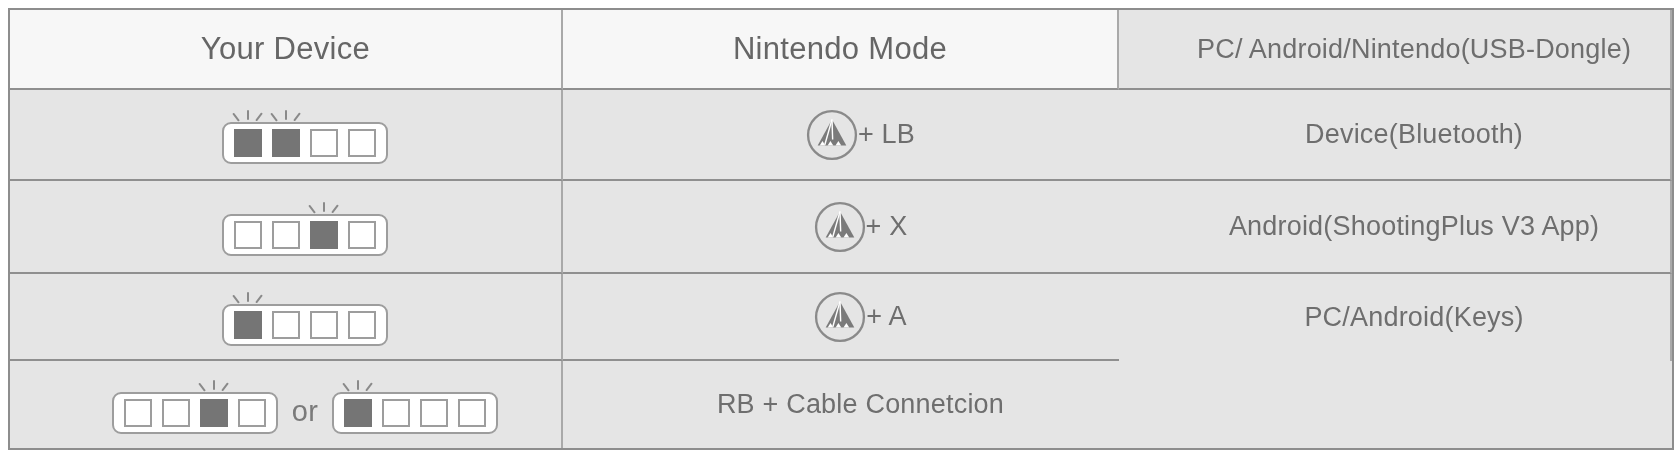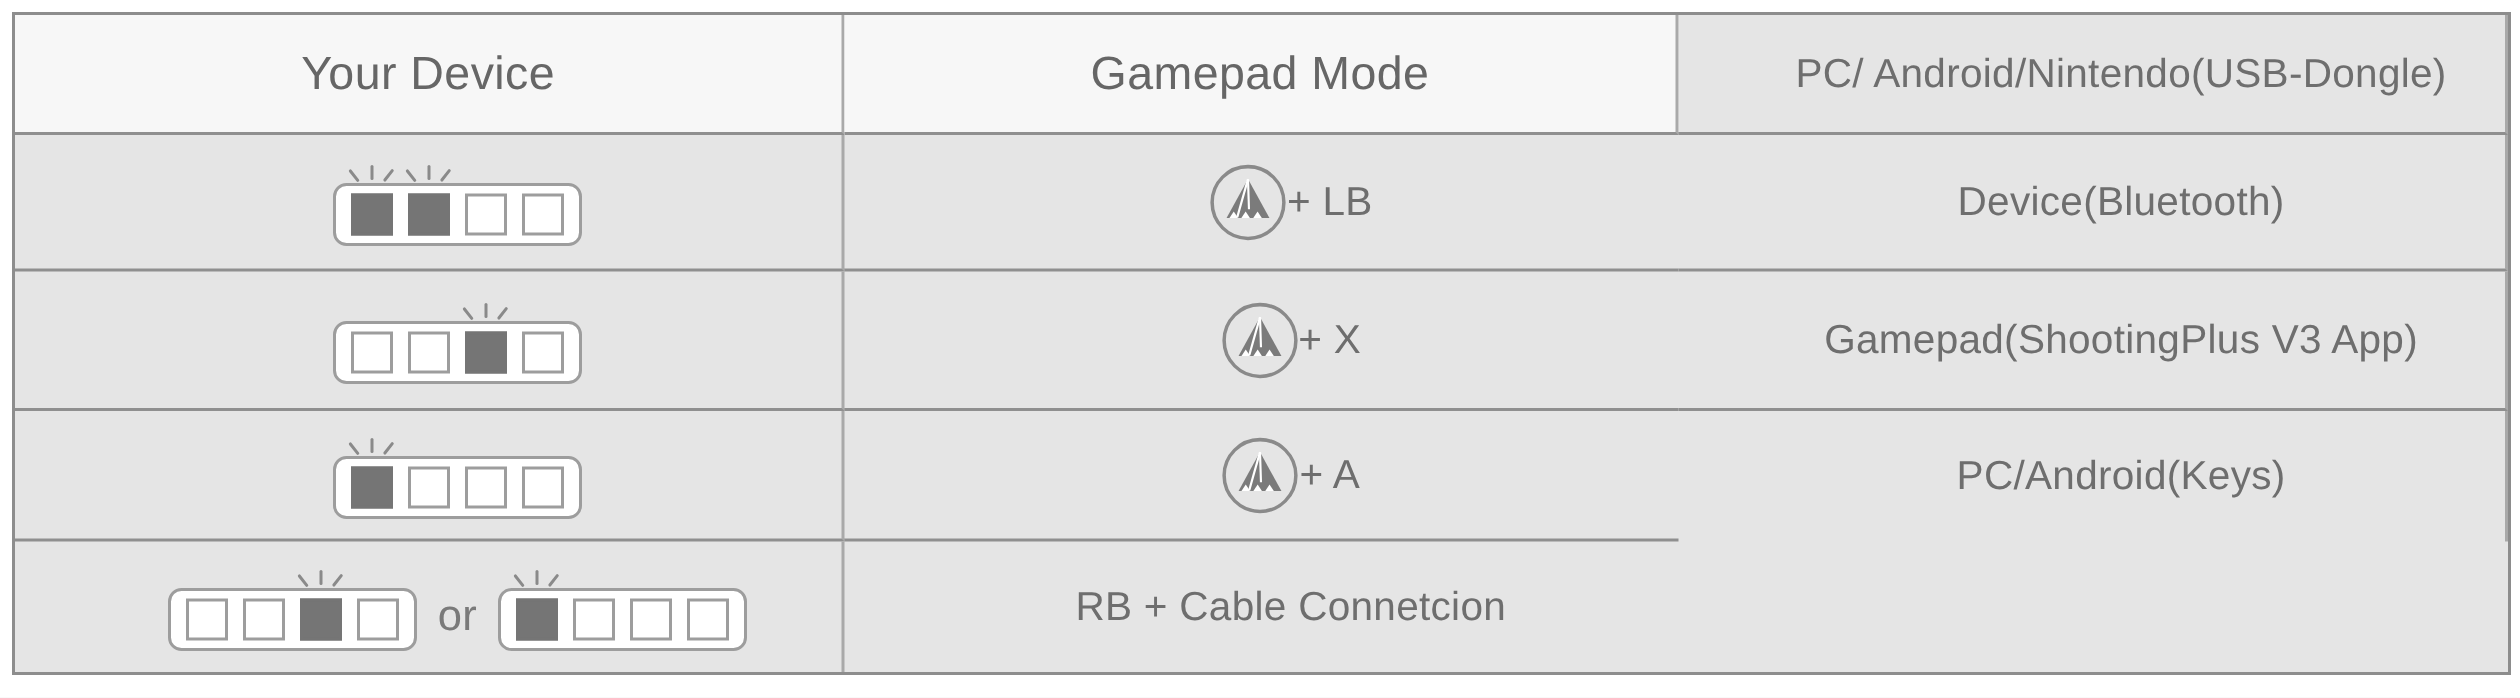--- a/index.html
+++ b/index.html
@@ -71,21 +71,21 @@
 </style>
 </head>
 <body>
 
 <div class="table">
 
   <div class="cell header">
     <span>Your Device</span>
   </div>
   <div class="cell header">
-    <span>Gamepad Mode</span>
+    <span>Nintendo Mode</span>
   </div>
 
   <div class="cell body">
     <span>PC/ Android/Nintendo(USB-Dongle)</span>
   </div>
   <div class="cell body led-cell">
     <span class="led-strip">
         <span class="led-slot">
           <span class="led-square on"></span>
           <span class="rays">
@@ -158,21 +158,21 @@
         <line x1="20" y1="8" x2="20.5" y2="23.5" stroke="#ffffff" stroke-width="1.1"></line>
         <path d="M10.5 28 l2.2 -3.4 l2.2 3.4 Z" fill="#ffffff"></path>
         <path d="M16.6 28 l2.2 -3.4 l2.2 3.4 Z" fill="#ffffff"></path>
         <path d="M22.7 28 l2.2 -3.4 l2.2 3.4 Z" fill="#ffffff"></path>
       </svg>
     </span>
     <span>+ X</span>
   </div>
 
   <div class="cell body">
-    <span>Gamepad(ShootingPlus V3 App)</span>
+    <span>Android(ShootingPlus V3 App)</span>
   </div>
   <div class="cell body led-cell">
     <span class="led-strip">
         <span class="led-slot">
           <span class="led-square on"></span>
           <span class="rays">
             <i class="r1"></i>
             <i class="r2"></i>
             <i class="r3"></i>
           </span>

